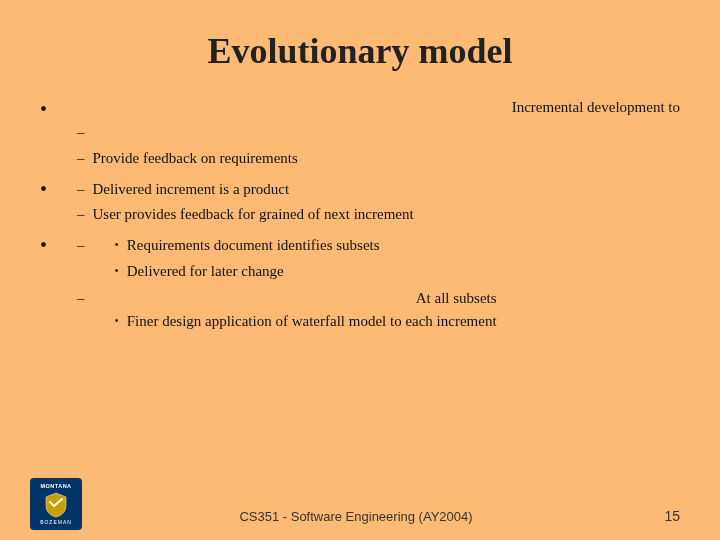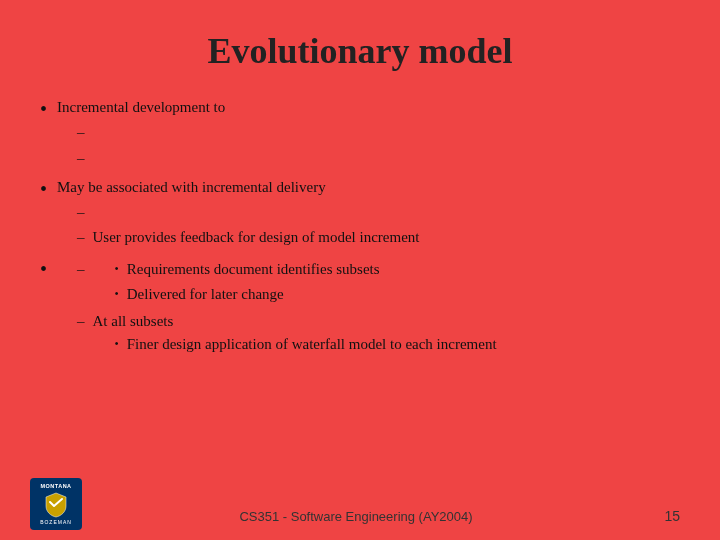--- a/index.html
+++ b/index.html
@@ -13,21 +13,21 @@
       height: 540px;
       background: #ffffff;
       font-family: 'Times New Roman', Times, serif;
       overflow: hidden;
       position: relative;
     }
 
     .slide {
       width: 720px;
       height: 540px;
-      background: #ef4444;
+      background: #fdba74;
       padding: 20px 40px 20px 40px;
       position: relative;
     }
 
     .title {
       text-align: center;
       font-size: 36px;
       font-weight: bold;
       color: #222;
       margin-bottom: 24px;
@@ -49,20 +49,21 @@
     .bullet-l1 .dot {
       font-size: 20px;
       margin-right: 10px;
       margin-top: -2px;
       flex-shrink: 0;
       line-height: 1.55;
     }
 
     .bullet-l1 .text {
       flex: 1;
+      text-align: right;
     }
 
     .sub-items {
       margin-left: 20px;
       margin-top: 2px;
     }
 
     .bullet-l2 {
       display: flex;
       align-items: flex-start;
@@ -174,36 +175,37 @@
     <div class="bullet-l1">
       <span class="dot">•</span>
       <div class="text">
         <span>Incremental development to</span>
         <div class="sub-items">
           <div class="bullet-l2">
             <span class="dash">–</span>
           </div>
           <div class="bullet-l2">
             <span class="dash">–</span>
+            <span>Provide feedback on requirements</span>
           </div>
         </div>
       </div>
     </div>
 
     <div class="bullet-l1">
       <span class="dot">•</span>
       <div class="text">
-        <span>May be associated with incremental delivery</span>
         <div class="sub-items">
           <div class="bullet-l2">
             <span class="dash">–</span>
-          </div>
-          <div class="bullet-l2">
-            <span class="dash">–</span>
-            <span>User provides feedback for design of model increment</span>
+            <span>Delivered increment is a product</span>
+          </div>
+          <div class="bullet-l2">
+            <span class="dash">–</span>
+            <span>User provides feedback for grained of next increment</span>
           </div>
         </div>
       </div>
     </div>
 
     <div class="bullet-l1">
       <span class="dot">•</span>
       <div class="text">
         <div class="sub-items">
 

